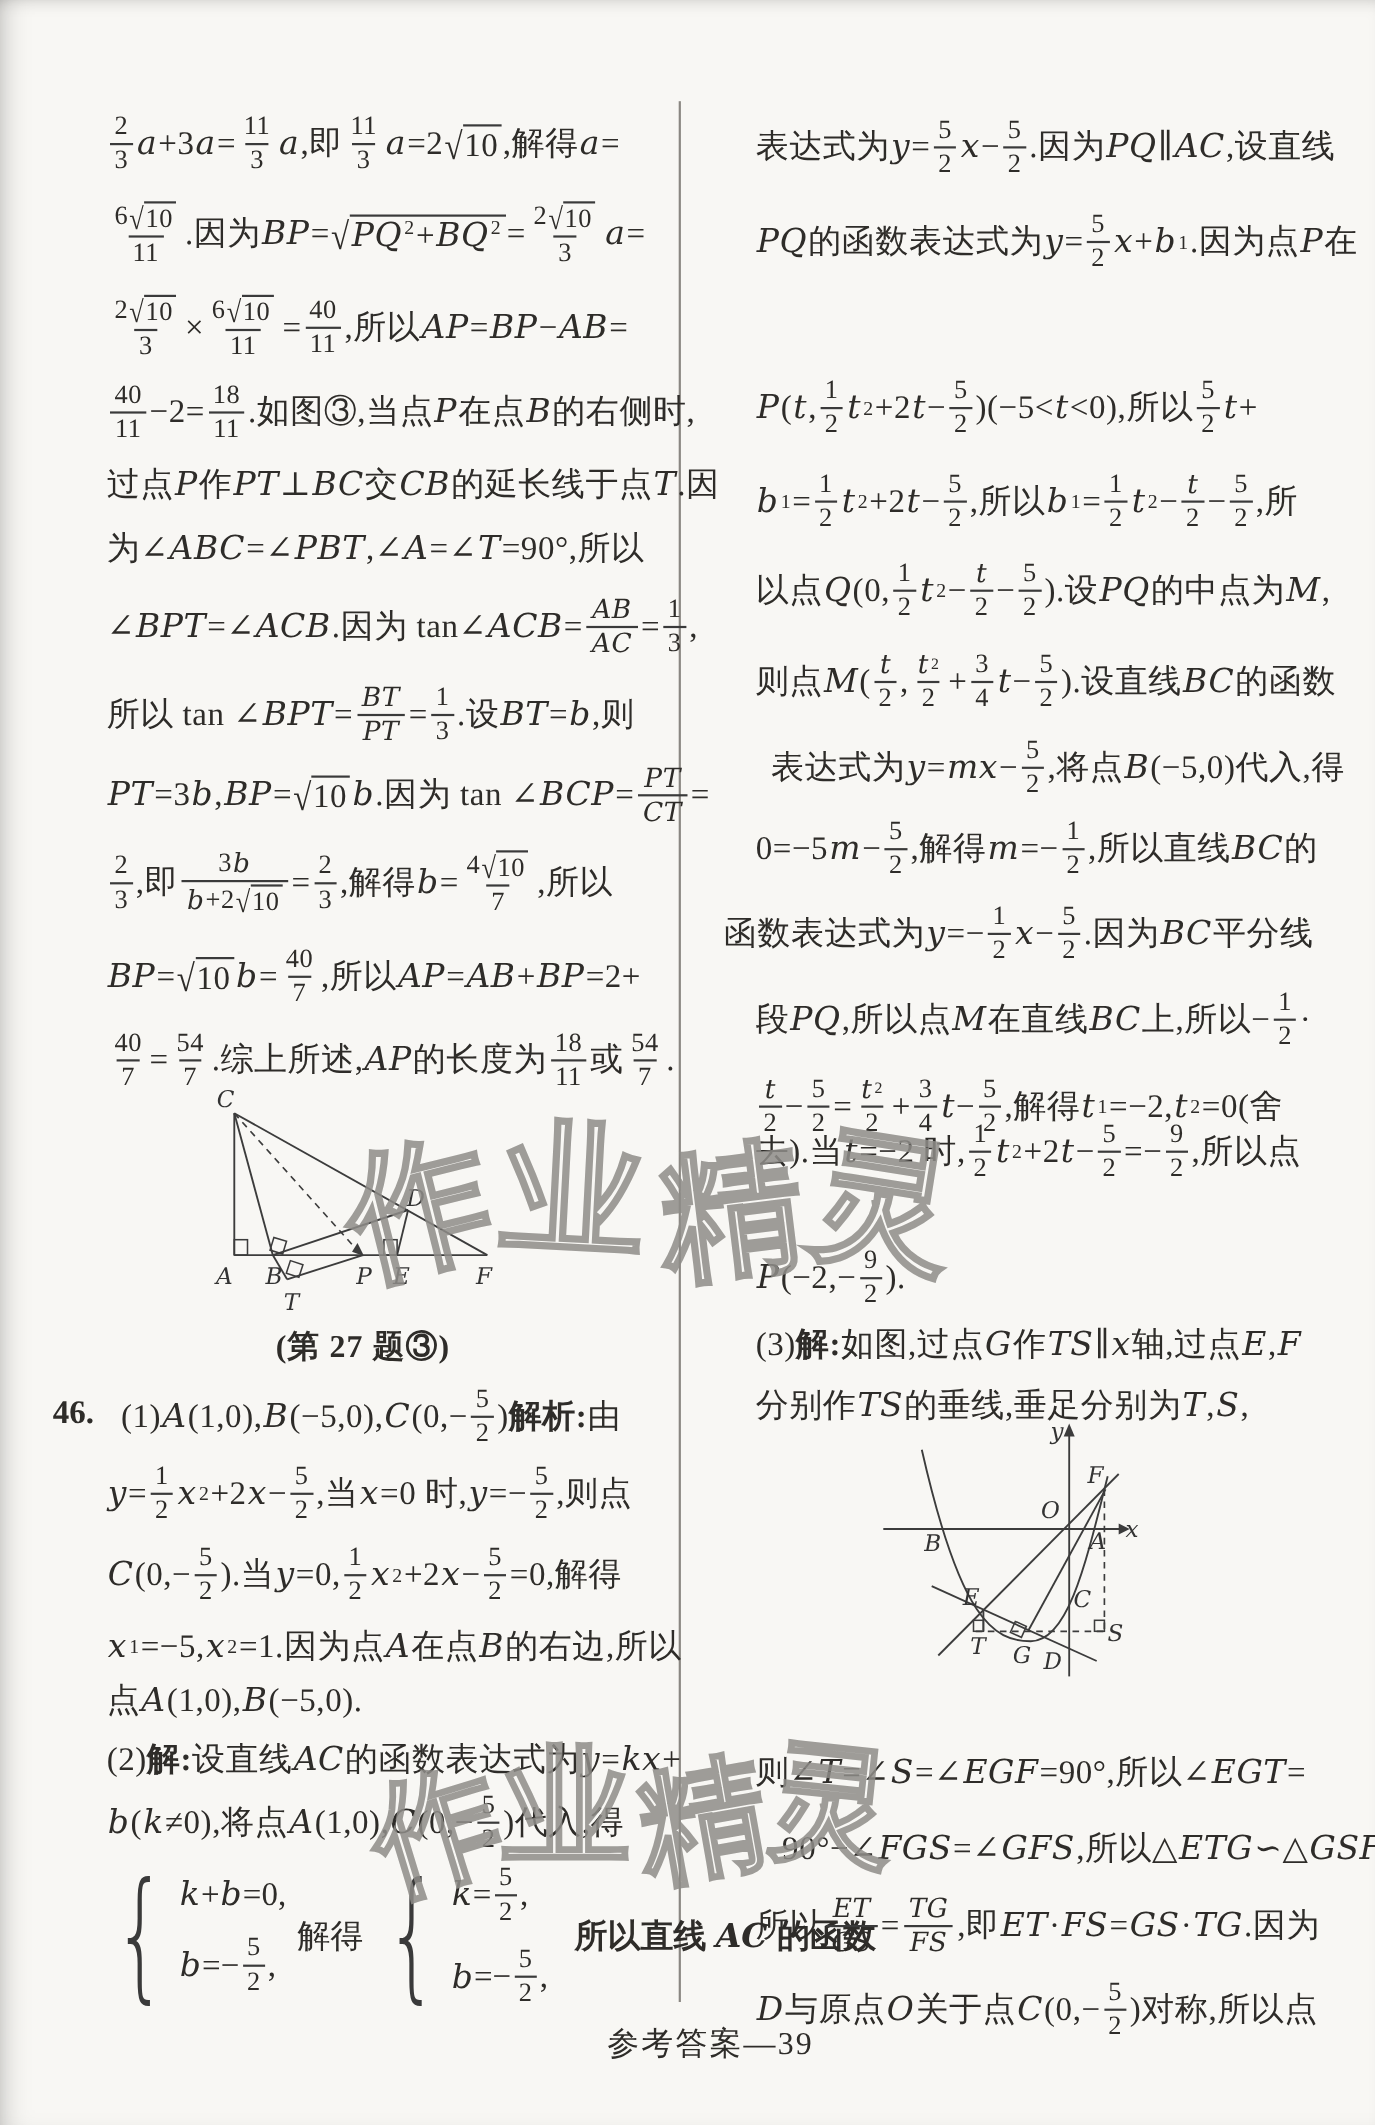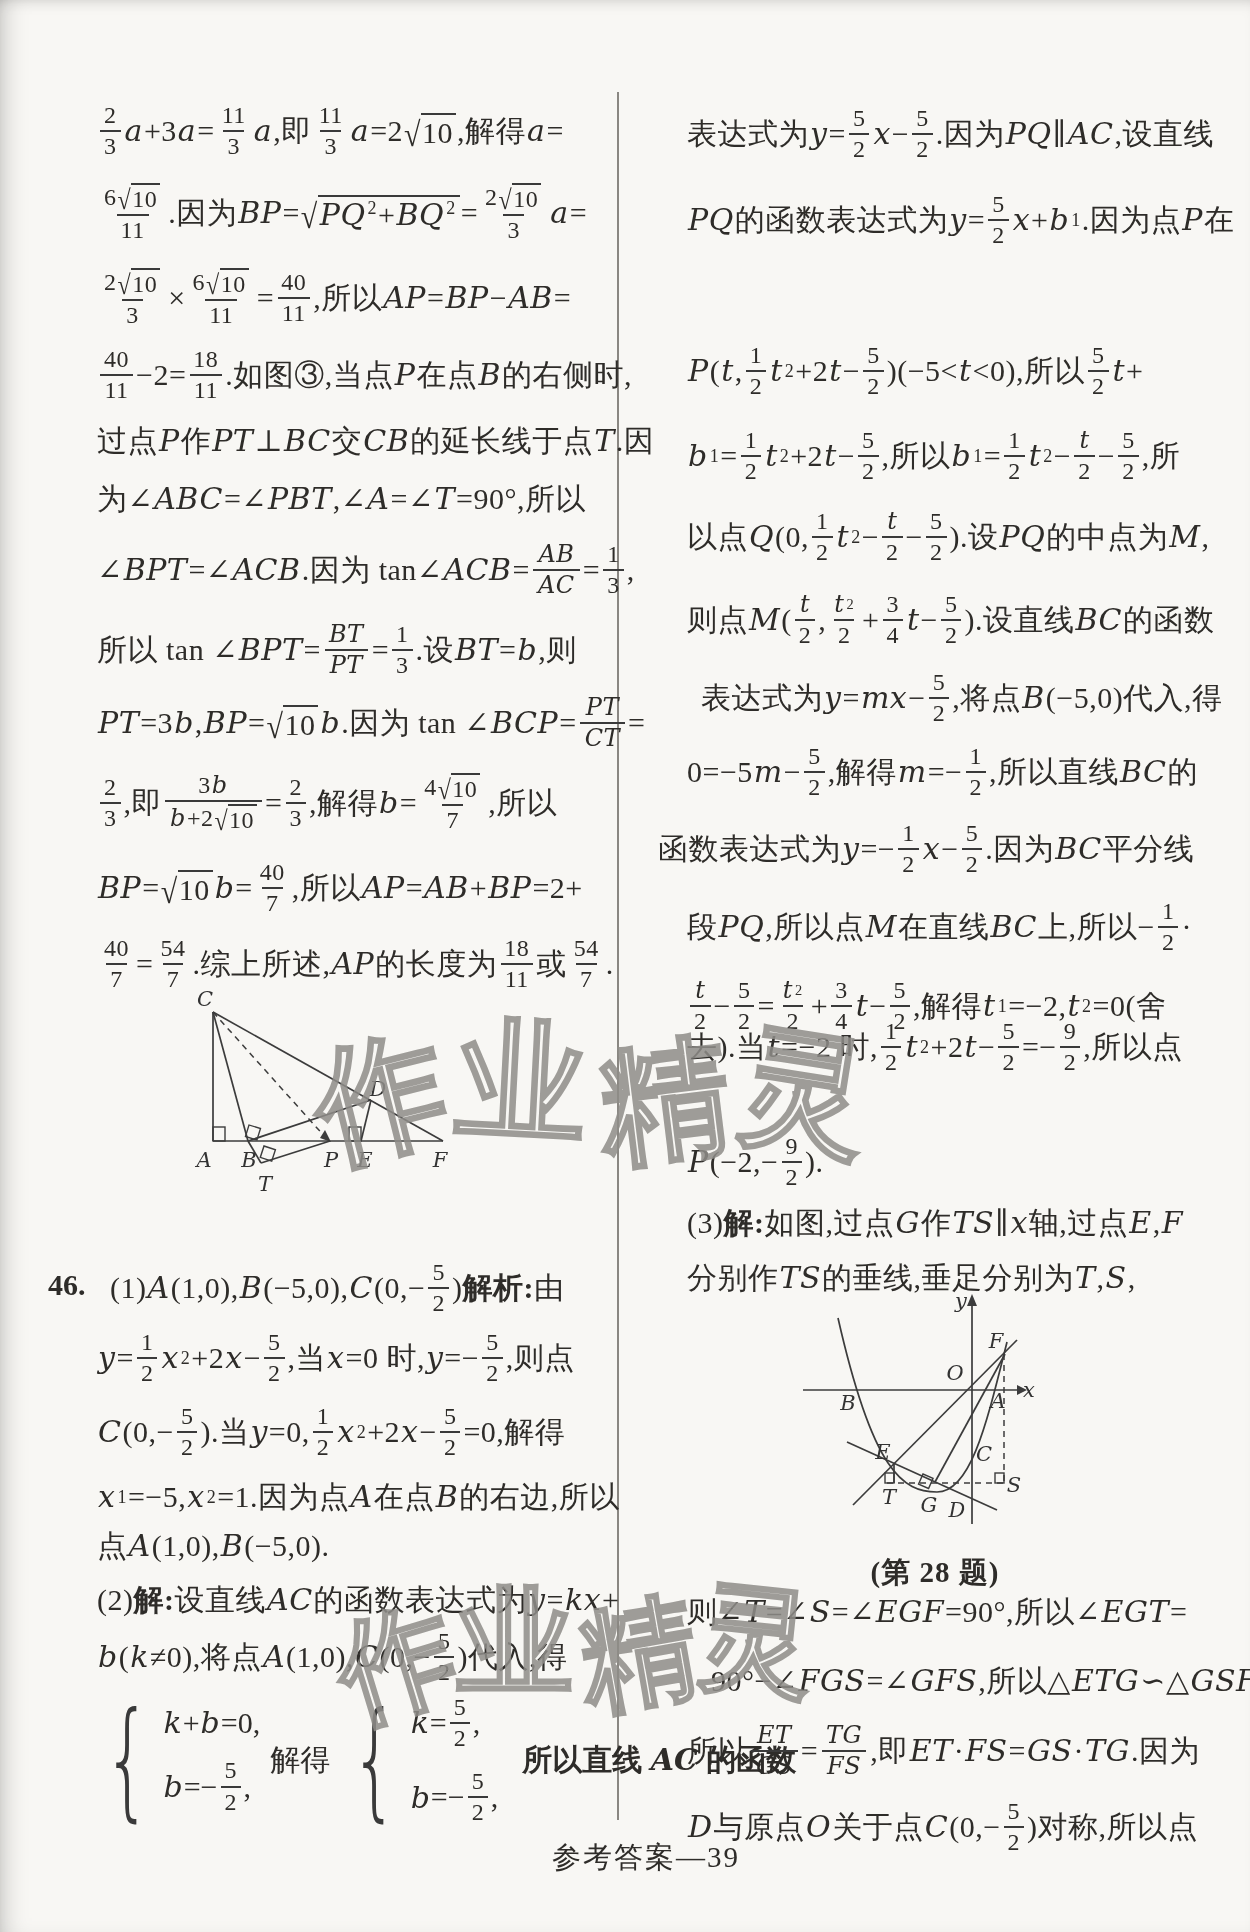--- a/index.html
+++ b/index.html
@@ -215,20 +215,21 @@
         <text x="117" y="26" class="fl">C</text>
         <text x="116" y="187" class="fl">A</text>
         <text x="161" y="187" class="fl">B</text>
         <text x="243" y="187" class="fl">P</text>
         <text x="277" y="187" class="fl">E</text>
         <text x="352" y="187" class="fl">F</text>
         <text x="177" y="211" class="fl">T</text>
         <text x="290" y="116" class="fl">D</text>
       </g>
   </svg>
+  <div class="caption" style="left:140px;top:1205px;width:380px">(第 27 题③)</div>
 
   <div class="pnum">46.</div>
   <div class="ln" style="left:110px;top:1256px;height:64px">(1) <span class="mi">A</span>(1,0),<span class="mi">B</span>(−5,0),<span class="mi">C</span>(0,−<span class="frac">
         <span class="fn">5</span>
         <span class="fd">2</span>
       </span>)  <span class="mb">解析:</span>由</div>
   <div class="ln" style="left:97px;top:1324px;height:68px"><span class="mi">y</span>=<span class="frac">
         <span class="fn">1</span>
         <span class="fd">2</span>
       </span><span class="mi">x</span><span class="sup">2</span>+2<span class="mi">x</span>−<span class="frac">
@@ -434,21 +435,20 @@
         <text x="108" y="167" class="fl">E</text>
         <text x="114" y="212" class="fl">T</text>
         <text x="154" y="220" class="fl">G</text>
         <text x="182" y="225" class="fl">D</text>
         <text x="209" y="169" class="fl">C</text>
         <text x="223" y="116" class="fl">A</text>
         <text x="221" y="56" class="fl">F</text>
         <text x="239" y="200" class="fl">S</text>
       </g>
   </svg>
-  <div class="caption" style="left:790px;top:1553px;width:290px">(第 28 题)</div>
 
   <div class="ln" style="left:687px;top:1588px;height:48px">则∠<span class="mi">T</span>=∠<span class="mi">S</span>=∠<span class="mi">EGF</span>=90°,所以∠<span class="mi">EGT</span>=</div>
   <div class="ln" style="left:711px;top:1656px;height:50px">90°−∠<span class="mi">FGS</span>=∠<span class="mi">GFS</span>,所以△<span class="mi">ETG</span>∽△<span class="mi">GSF</span>,</div>
   <div class="ln" style="left:687px;top:1712px;height:78px">所以<span class="frac">
         <span class="fn">
           <span class="mi">ET</span>
         </span>
         <span class="fd">
           <span class="mi">GS</span>
         </span>

